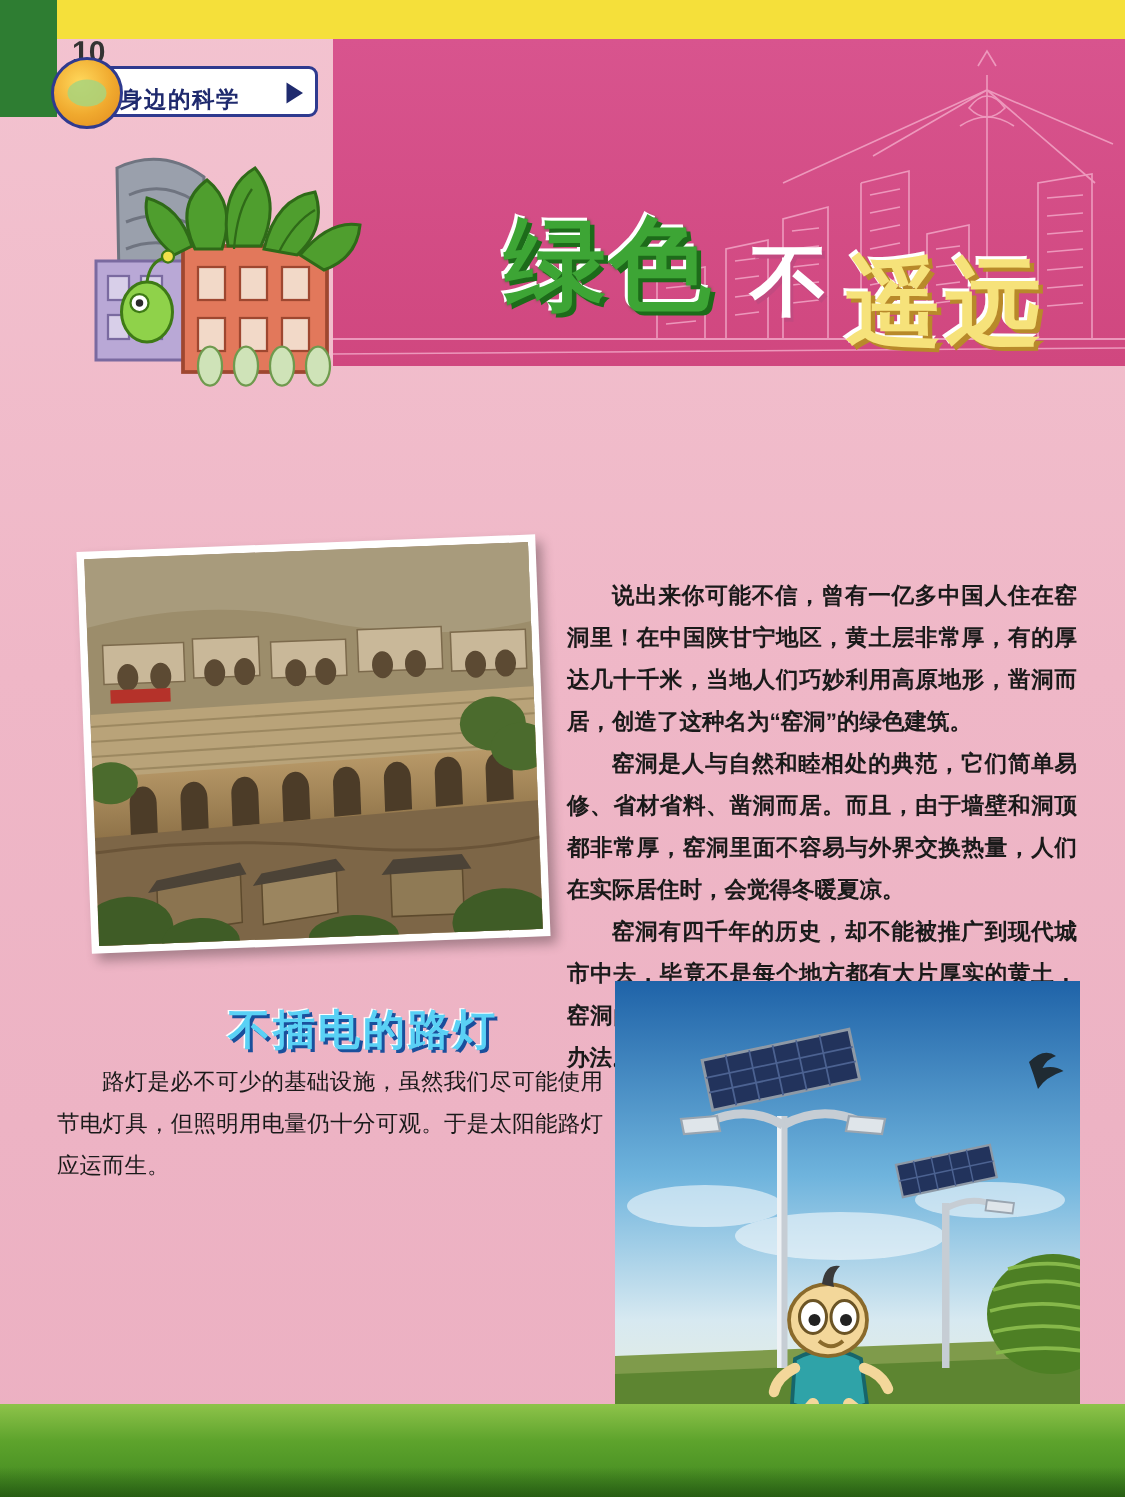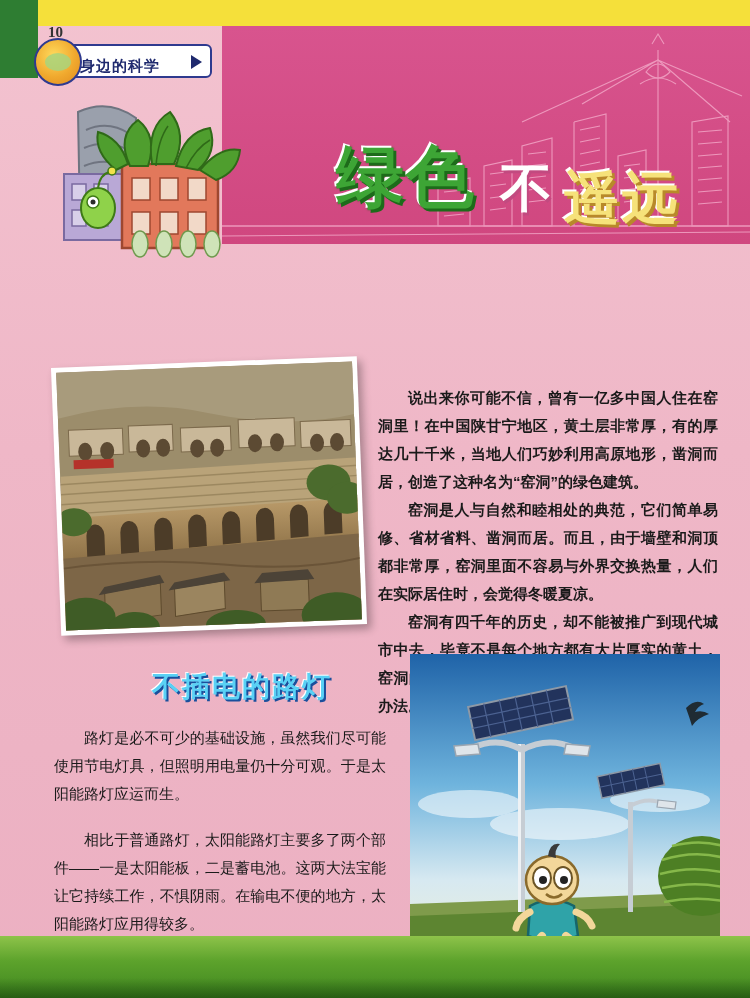--- a/index.html
+++ b/index.html
@@ -30,25 +30,24 @@
   }
   .top-green {
     position: absolute;
     left: 0; top: 0;
     width: 38px; height: 78px;
     background: #2e7d32;
   }
   .page-number {
     position: absolute;
     left: 48px; top: 24px;
-    font-size: 15px;
+    font-size: 20px;
     font-weight: bold;
     color: #333;
     letter-spacing: 0px;
-    font-family: Liberation Serif, serif;
   }
 
   
   .header-block {
     position: absolute;
     left: 222px; top: 26px;
     width: 528px; height: 218px;
     background: #d8548e;
     overflow: hidden;
   }
@@ -128,21 +127,21 @@
     letter-spacing: 2px;
   }
   .t-bu {
     left: 168px; top: 22px;
     font-size: 52px;
     color: #ffffff;
     text-shadow: 2px 3px 0 #c24a80;
   }
   .t-yao {
     left: 232px; top: 30px;
-    font-size: 56px;
+    font-size: 64px;
     color: #f6e27a;
     text-shadow:
       3px 3px 0 #b8892a,
       -2px -2px 0 #ffffff;
     letter-spacing: 2px;
     font-family: Liberation Serif, serif;
   }
 
   
   .intro {
@@ -218,21 +217,21 @@
   }
   .body-lamp {
     position: absolute;
     left: 36px; top: 706px;
     width: 368px;
     font-size: 15px;
     line-height: 28px;
     color: #1a1a1a;
     text-align: justify;
   }
-  .body-lamp p { margin: 18px; text-indent: 2em; }
+  .body-lamp p { margin: 2px; text-indent: 2em; }
 
   .photo-lamp {
     position: absolute;
     left: 410px; top: 654px;
     width: 310px; height: 290px;
     overflow: hidden;
     background: linear-gradient(180deg, #2e6fae 0%, #74b7dd 55%, #cfe6ef 80%, #9ab36a 100%);
   }
 
   
@@ -454,21 +453,20 @@
 
   <div class="body-cave">
     <p>说出来你可能不信，曾有一亿多中国人住在窑洞里！在中国陕甘宁地区，黄土层非常厚，有的厚达几十千米，当地人们巧妙利用高原地形，凿洞而居，创造了这种名为“窑洞”的绿色建筑。</p>
     <p>窑洞是人与自然和睦相处的典范，它们简单易修、省材省料、凿洞而居。而且，由于墙壁和洞顶都非常厚，窑洞里面不容易与外界交换热量，人们在实际居住时，会觉得冬暖夏凉。</p>
     <p>窑洞有四千年的历史，却不能被推广到现代城市中去，毕竟不是每个地方都有大片厚实的黄土，窑洞的空间也不够宽阔和明亮，现代人仍要想出新办法。</p>
   </div>
 
   <div class="h2-lamp">不插电的路灯</div>
   <div class="body-lamp">
     <p>路灯是必不可少的基础设施，虽然我们尽可能使用节电灯具，但照明用电量仍十分可观。于是太阳能路灯应运而生。</p>
-    <p>相比于普通路灯，太阳能路灯主要多了两个部件——一是太阳能板，二是蓄电池。这两大法宝能让它持续工作，不惧阴雨。在输电不便的地方，太阳能路灯应用得较多。</p>
   </div>
 
   <div class="photo-lamp">
     <svg width="310" height="290" viewBox="0 0 310 290" preserveAspectRatio="none">
       <defs>
         <linearGradient id="sky2" x1="0" y1="0" x2="0" y2="1">
           <stop offset="0%" stop-color="#1f63a8"></stop>
           <stop offset="45%" stop-color="#6fb4dd"></stop>
           <stop offset="78%" stop-color="#d7e9f1"></stop>
           <stop offset="100%" stop-color="#e8eedd"></stop>

